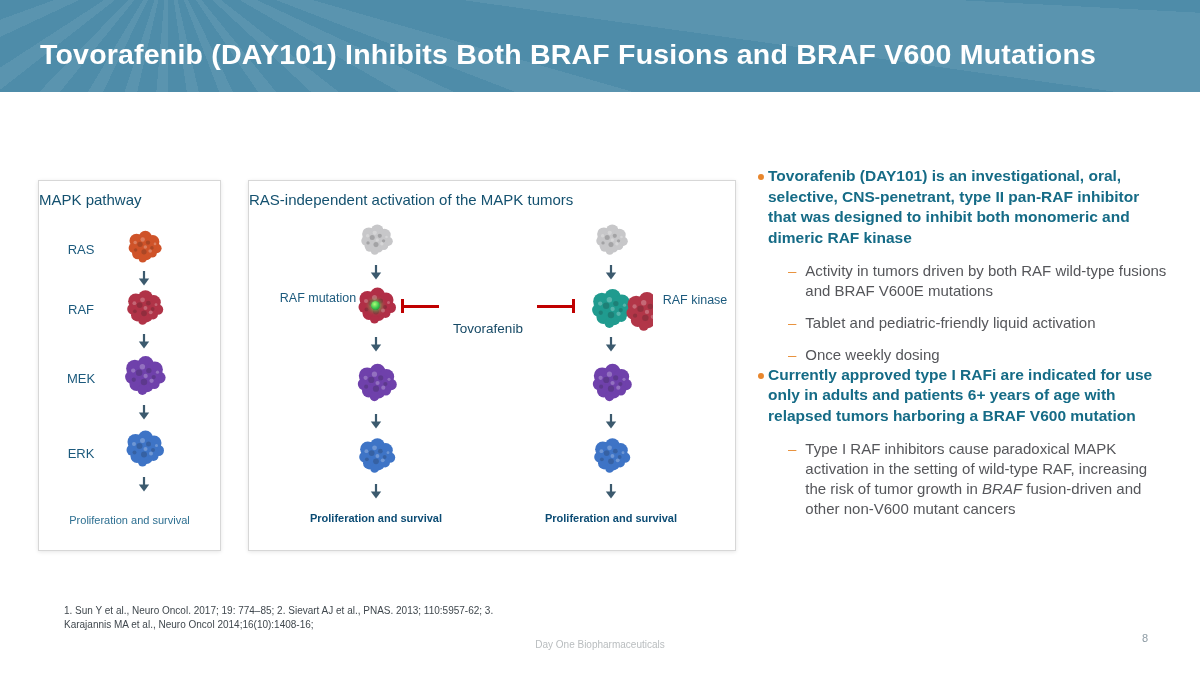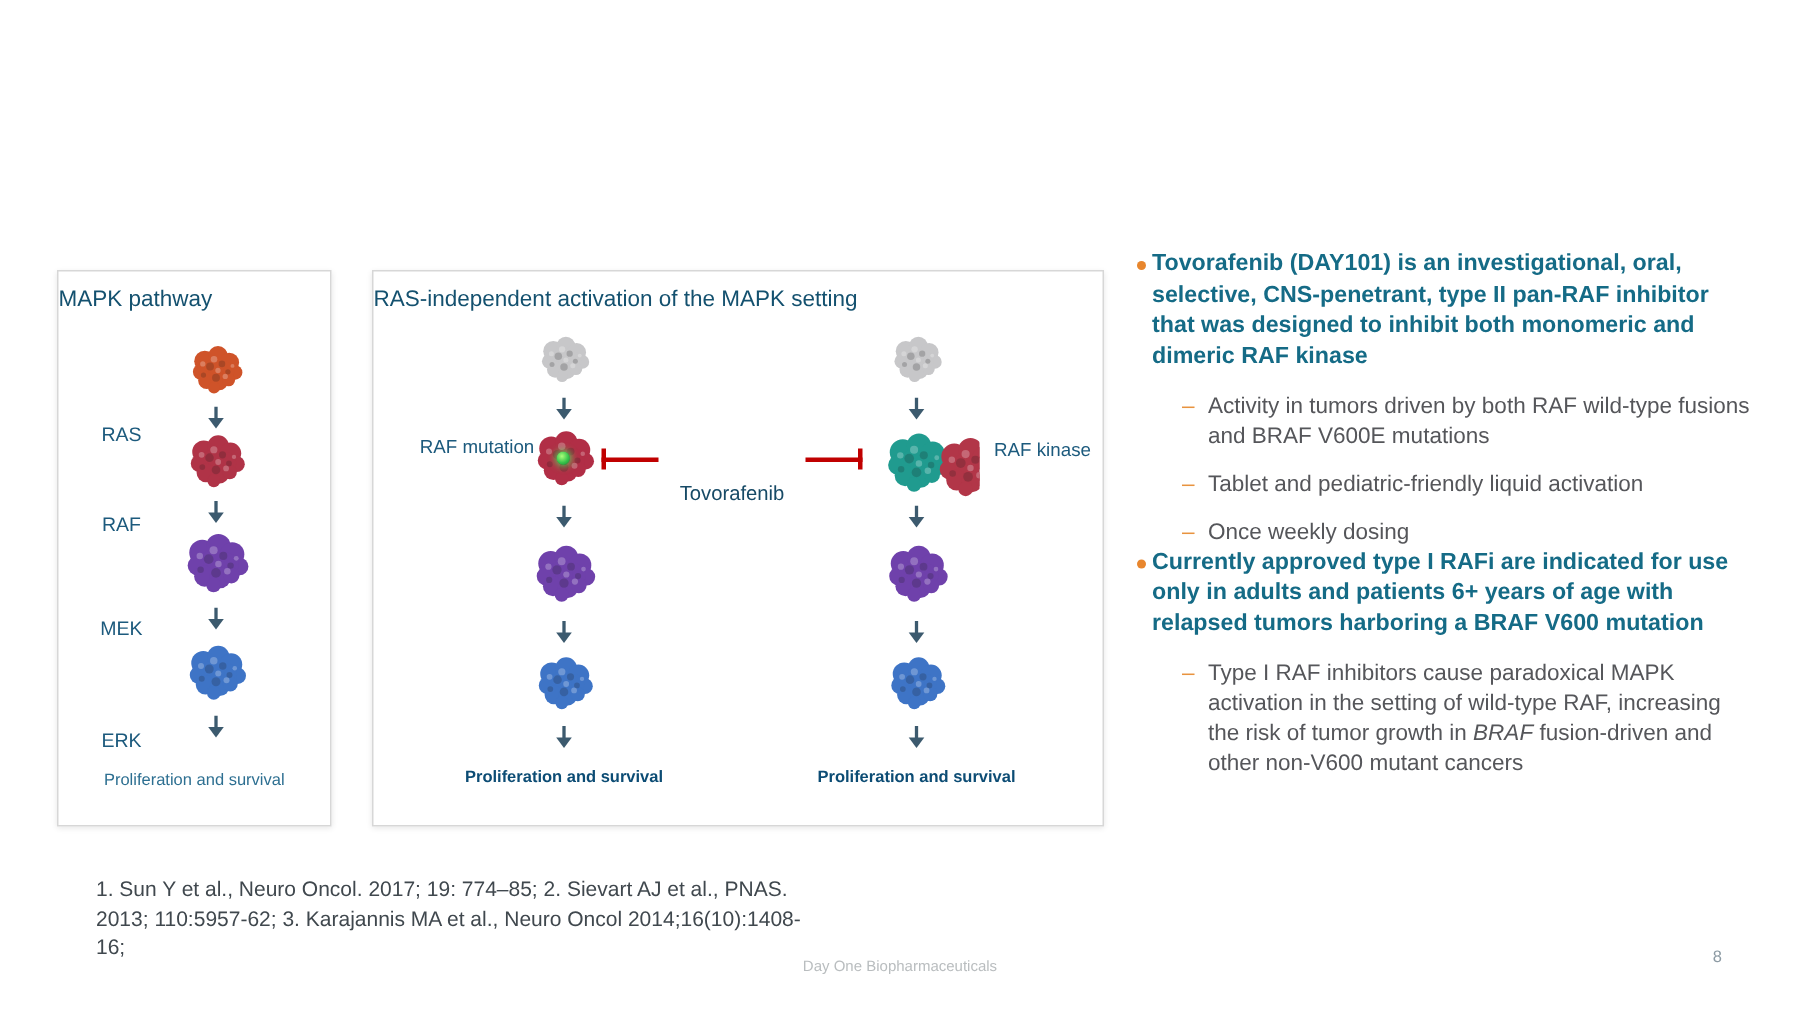--- a/index.html
+++ b/index.html
@@ -10,21 +10,21 @@
   .header{position:absolute;left:0;top:0;width:1200px;height:92px;background:#4e8ca9;}
   .header::before{content:"";position:absolute;inset:0;
     background:repeating-conic-gradient(from 115deg at 14% -45%, rgba(255,255,255,0.07) 0deg 5deg, rgba(255,255,255,0) 5deg 13deg);}
   .title{position:absolute;left:40px;top:38px;margin:0;color:#ffffff;font-size:28.5px;font-weight:700;letter-spacing:0.2px;white-space:nowrap;}
 
   
   .panel{position:absolute;top:180px;background:#ffffff;border:1px solid #d7d7d7;box-shadow:0 1px 4px rgba(0,0,0,0.10);}
   #mapk-panel{left:38px;width:181px;height:369px;}
   #rasind-panel{left:248px;width:486px;height:369px;}
   .panel-title{position:absolute;top:10px;left:0;right:0;text-align:left;color:#14516f;font-size:15px;}
-  .nlabel{position:absolute;left:10px;width:64px;text-align:center;font-size:13px;color:#1c5a7d;margin-top:40px;}
+  .nlabel{position:absolute;left:10px;width:64px;text-align:center;font-size:13px;color:#1c5a7d;}
   .mol{position:absolute;}
   .arr{position:absolute;width:12px;height:15px;fill:#3c5a6e;}
   .outcome-plain{position:absolute;left:0;right:0;text-align:center;font-size:11px;color:#2d6f91;}
   .outcome-bold{position:absolute;text-align:center;font-size:11px;font-weight:700;color:#0c4c74;}
   .side-label{position:absolute;text-align:center;font-size:12.5px;line-height:1.25;color:#1c5a7d;}
   .inhib-label{position:absolute;text-align:center;font-size:13.5px;color:#174a66;margin-top:20px;}
   .tbar{position:absolute;height:14px;}
   .tbar::before{content:"";position:absolute;top:5.5px;left:0;right:0;height:3px;background:#c00000;}
   .tleft::after{content:"";position:absolute;left:0;top:0;width:3px;height:14px;background:#c00000;}
   .tright::after{content:"";position:absolute;right:0;top:0;width:3px;height:14px;background:#c00000;}
@@ -37,21 +37,21 @@
   .bullet{display:flex;gap:4px;}
   .bullet .dot{flex:0 0 auto;width:6px;height:6px;border-radius:50%;background:#e8862d;margin-top:8px;}
   .bullet p{margin:0;font-weight:700;color:#156b86;font-size:15.5px;line-height:1.33;}
   .subs{margin:13px 0 0 30px;display:flex;flex-direction:column;gap:12px;}
   .sub{display:flex;gap:9px;}
   .sub .dash{flex:0 0 auto;color:#e8933f;font-size:15px;line-height:1.32;}
   .sub p{margin:0;color:#55565a;font-size:15px;line-height:1.32;}
   .mt{}
 
   
-  .refs{position:absolute;left:64px;top:583px;width:470px;font-size:14px;line-height:1.4;color:#40484e;}
+  .refs{position:absolute;left:64px;top:604px;width:470px;font-size:10px;line-height:1.4;color:#40484e;}
   .footer-center{position:absolute;left:0;right:0;top:639px;text-align:center;font-size:10px;color:#b9bdbf;}
   .page-num{position:absolute;right:52px;top:632px;font-size:11px;color:#8d9ba4;}
 </style>
 </head>
 <body>
 
 <svg width="0" height="0" style="position:absolute" aria-hidden="true">
   <defs>
     <symbol id="molecule" viewBox="0 0 100 100">
       <g fill="currentColor">
@@ -84,20 +84,23 @@
     </symbol>
     <symbol id="darr" viewBox="0 0 12 15">
       <rect x="4.9" y="0" width="2.2" height="8.4"></rect>
       <polygon points="0.8,7.6 11.2,7.6 6,14.6"></polygon>
     </symbol>
   </defs>
 </svg>
 
 <div class="slide">
 
+  <div class="header">
+    <h1 class="title">Tovorafenib (DAY101) Inhibits Both BRAF Fusions and BRAF V600 Mutations</h1>
+  </div>
 
   <section class="panel" id="mapk-panel">
     <div class="panel-title">MAPK pathway</div>
 
     <span class="nlabel" style="top:61px">RAS</span>
     <span class="nlabel" style="top:121px">RAF</span>
     <span class="nlabel" style="top:190px">MEK</span>
     <span class="nlabel" style="top:265px">ERK</span>
 
     <svg class="mol" viewBox="0 0 100 100" style="left:83px;top:44px;width:44px;height:44px;color:#cf5329">
@@ -122,21 +125,21 @@
         <use href="#molecule"></use>
       </svg>
     <svg class="arr" viewBox="0 0 12 15" style="left:99px;top:296px">
         <use href="#darr"></use>
       </svg>
 
     <div class="outcome-plain" style="top:333px">Proliferation and survival</div>
   </section>
 
   <section class="panel" id="rasind-panel">
-    <div class="panel-title">RAS-independent activation of the MAPK setting</div>
+    <div class="panel-title">RAS-independent activation of the MAPK tumors</div>
 
     <svg class="mol" viewBox="0 0 100 100" style="left:106px;top:38px;width:42px;height:42px;color:#c7c7c9">
         <use href="#molecule"></use>
       </svg>
     <svg class="arr" viewBox="0 0 12 15" style="left:121px;top:84px">
         <use href="#darr"></use>
       </svg>
     <svg class="mol" viewBox="0 0 100 100" style="left:102px;top:100px;width:50px;height:50px;color:#b12e46">
         <use href="#molecule"></use>
       </svg>

